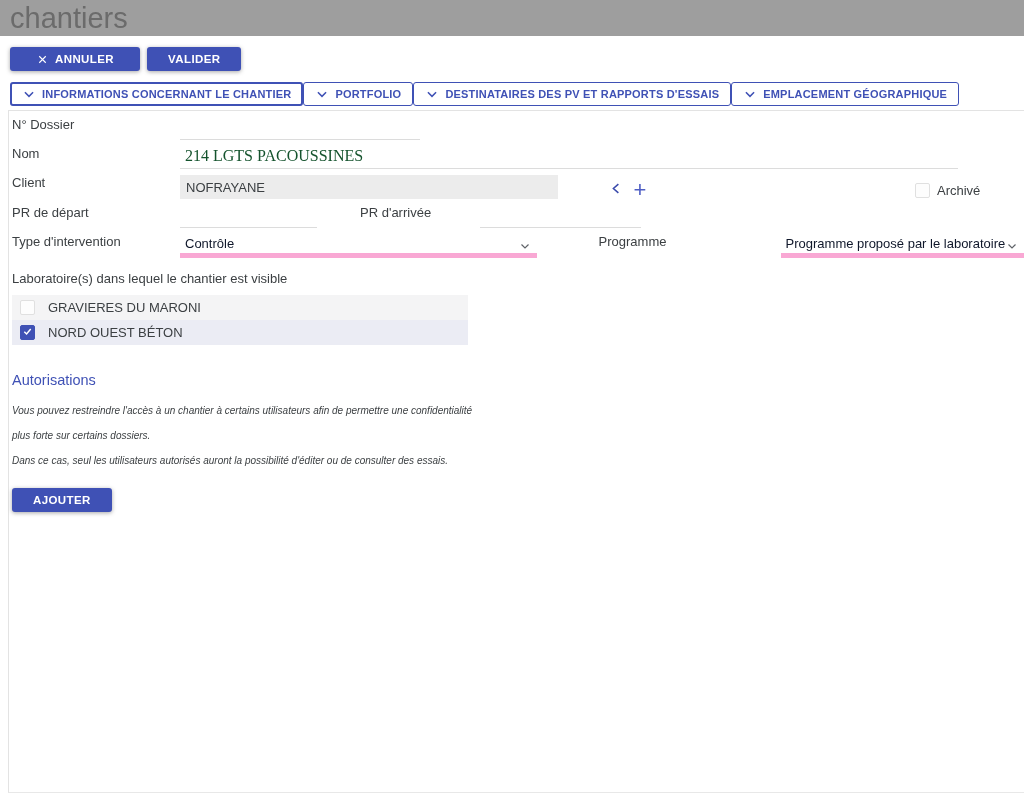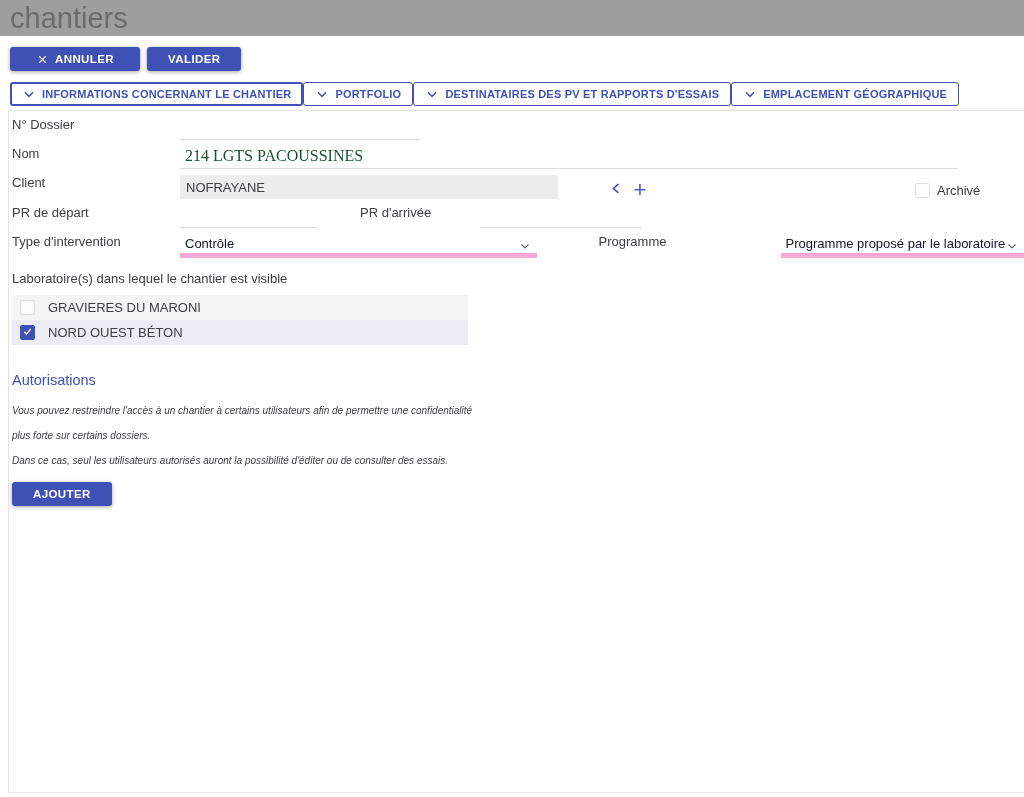--- a/index.html
+++ b/index.html
@@ -163,21 +163,21 @@
     padding-left: 8px;
     gap: 13px;
     font-size: 13px;
   }
   .lab-row.row-0 { background: #f4f4f5; }
   .lab-row.row-1 { background: #ebecf4; }
 
   
   .auth-title { margin-top: 27px; font-size: 14.5px; color: #3f51b5; }
   .auth-text { margin-top: 10px; width: 472px; font-size: 10px; font-style: italic; color: #3c4043; line-height: 25px; }
-  .add-btn-wrap { margin-top: 9px; }
+  .add-btn-wrap { margin-top: 15px; }
 </style>
 </head>
 <body>
 
 <div class="app-header">
   <span class="title">chantiers</span>
 </div>
 
 <div class="toolbar">
   <button class="btn">

